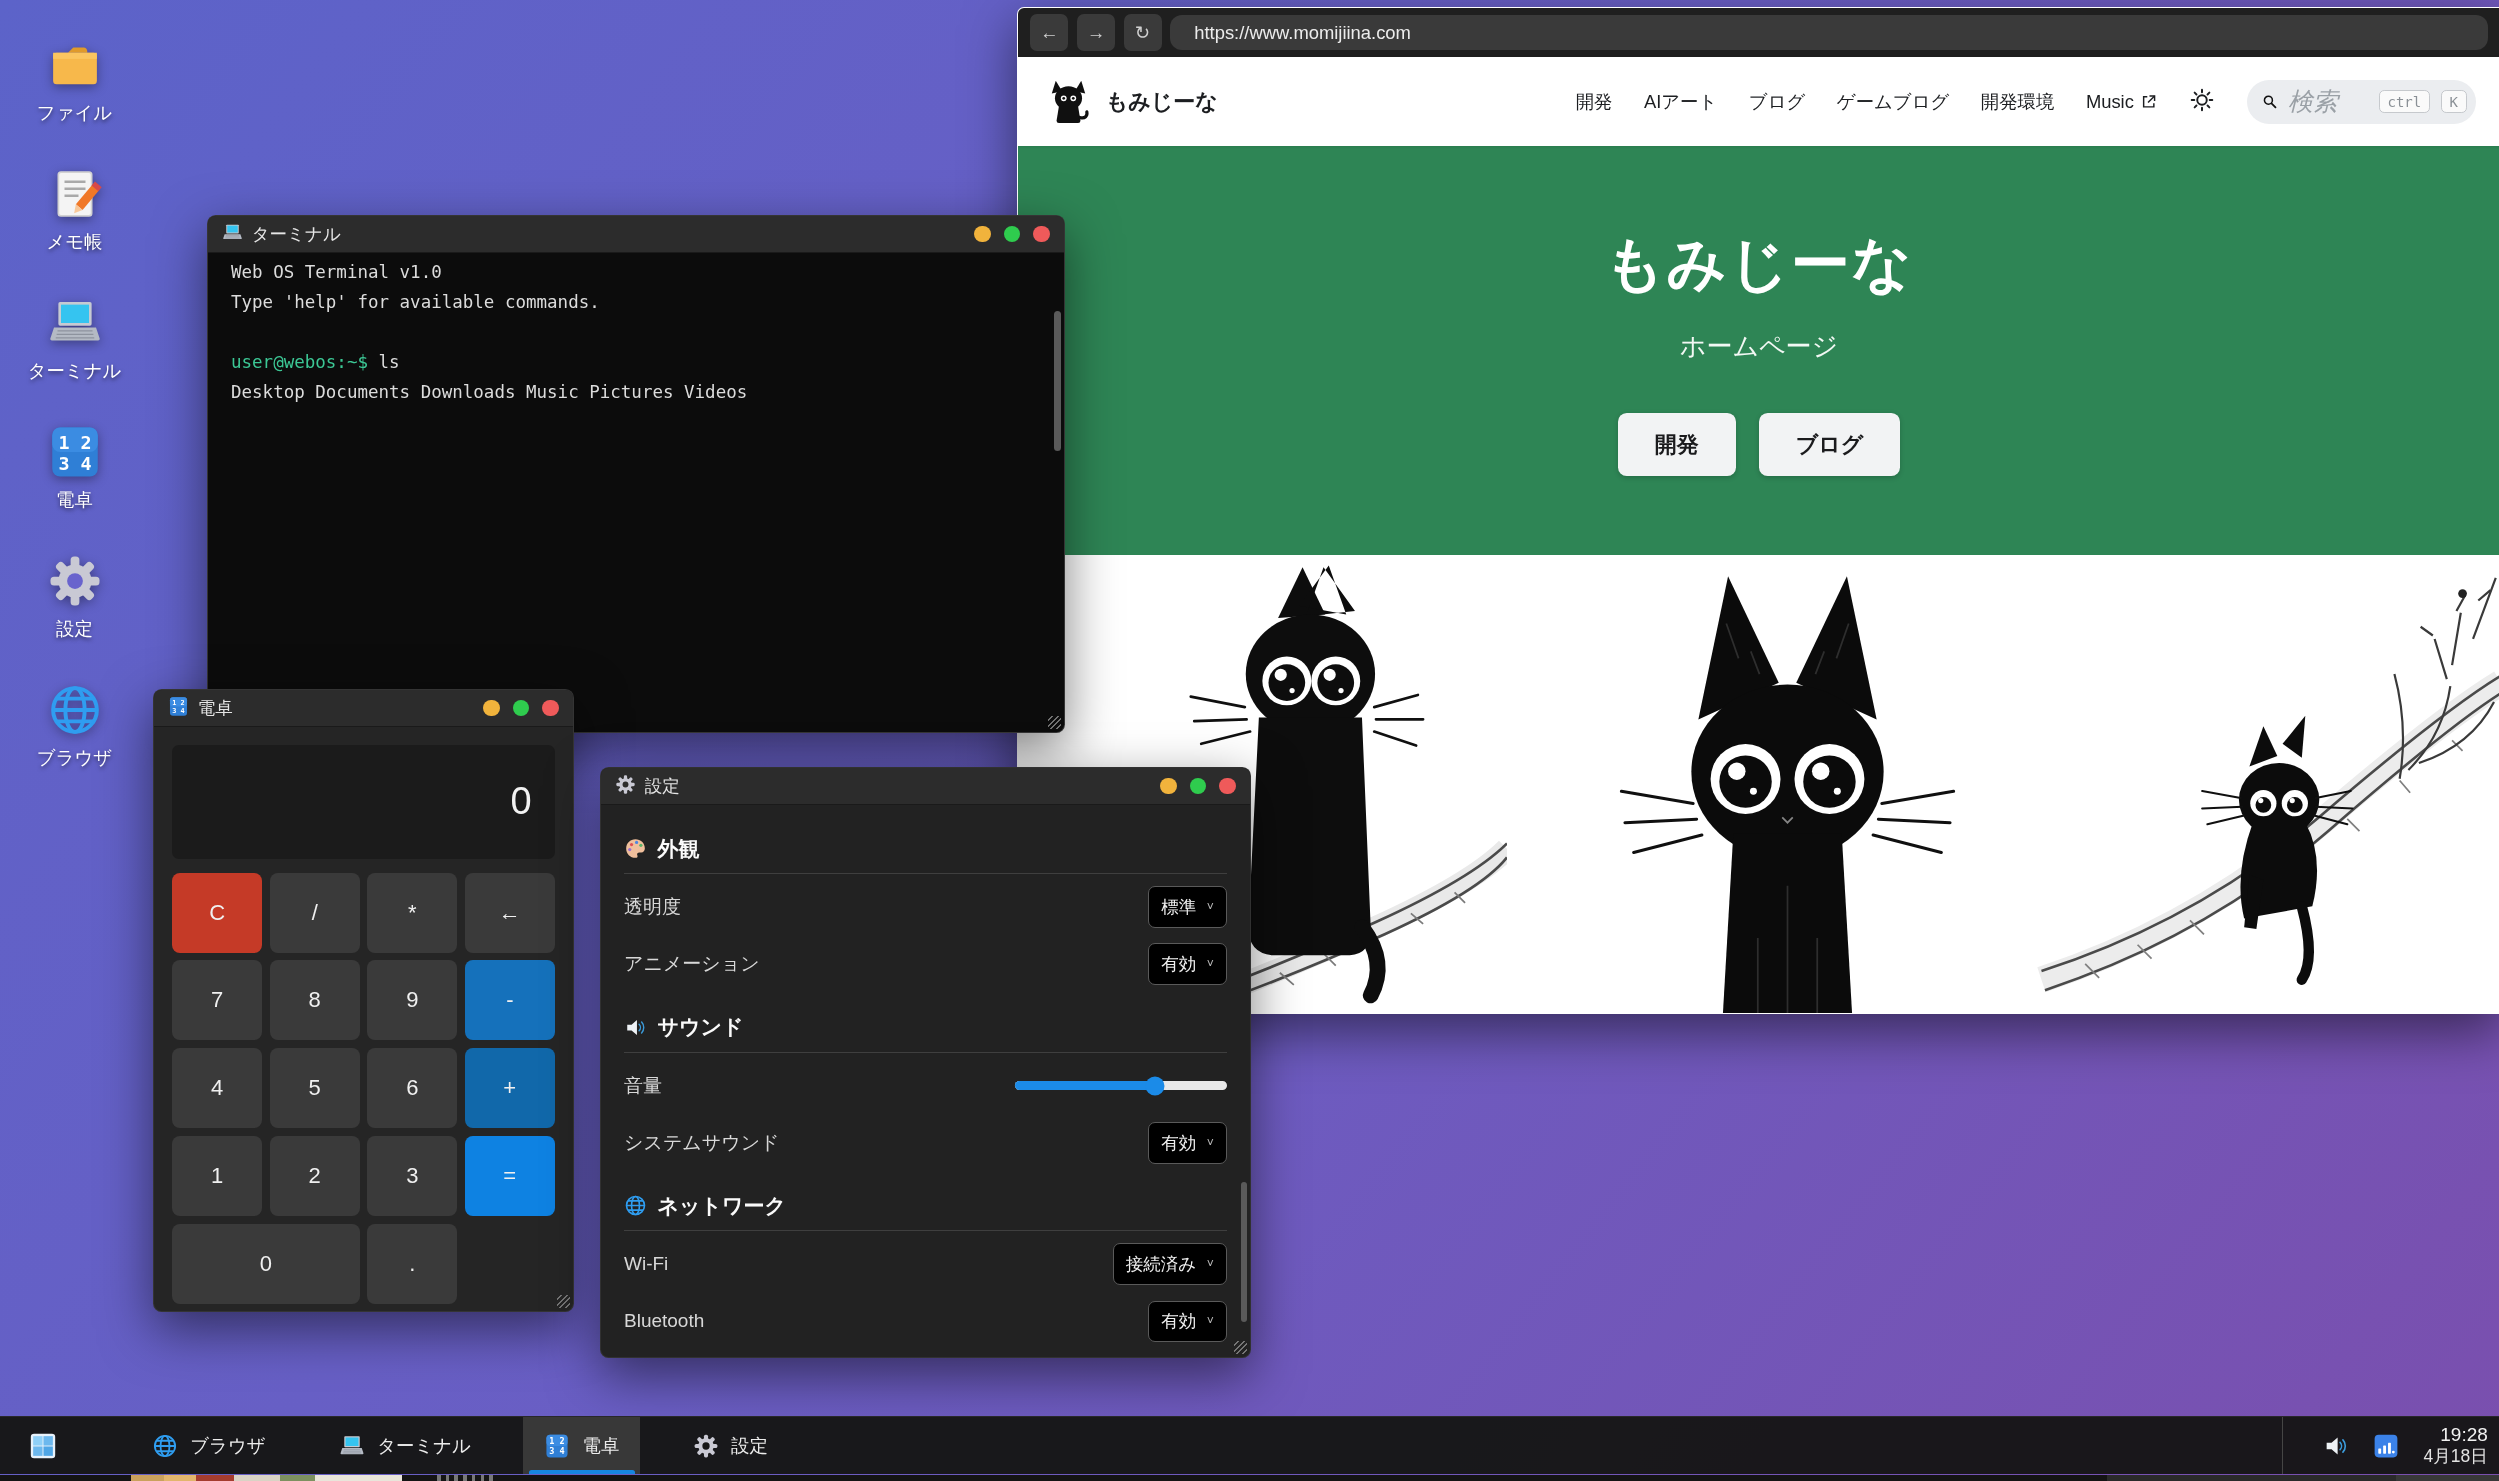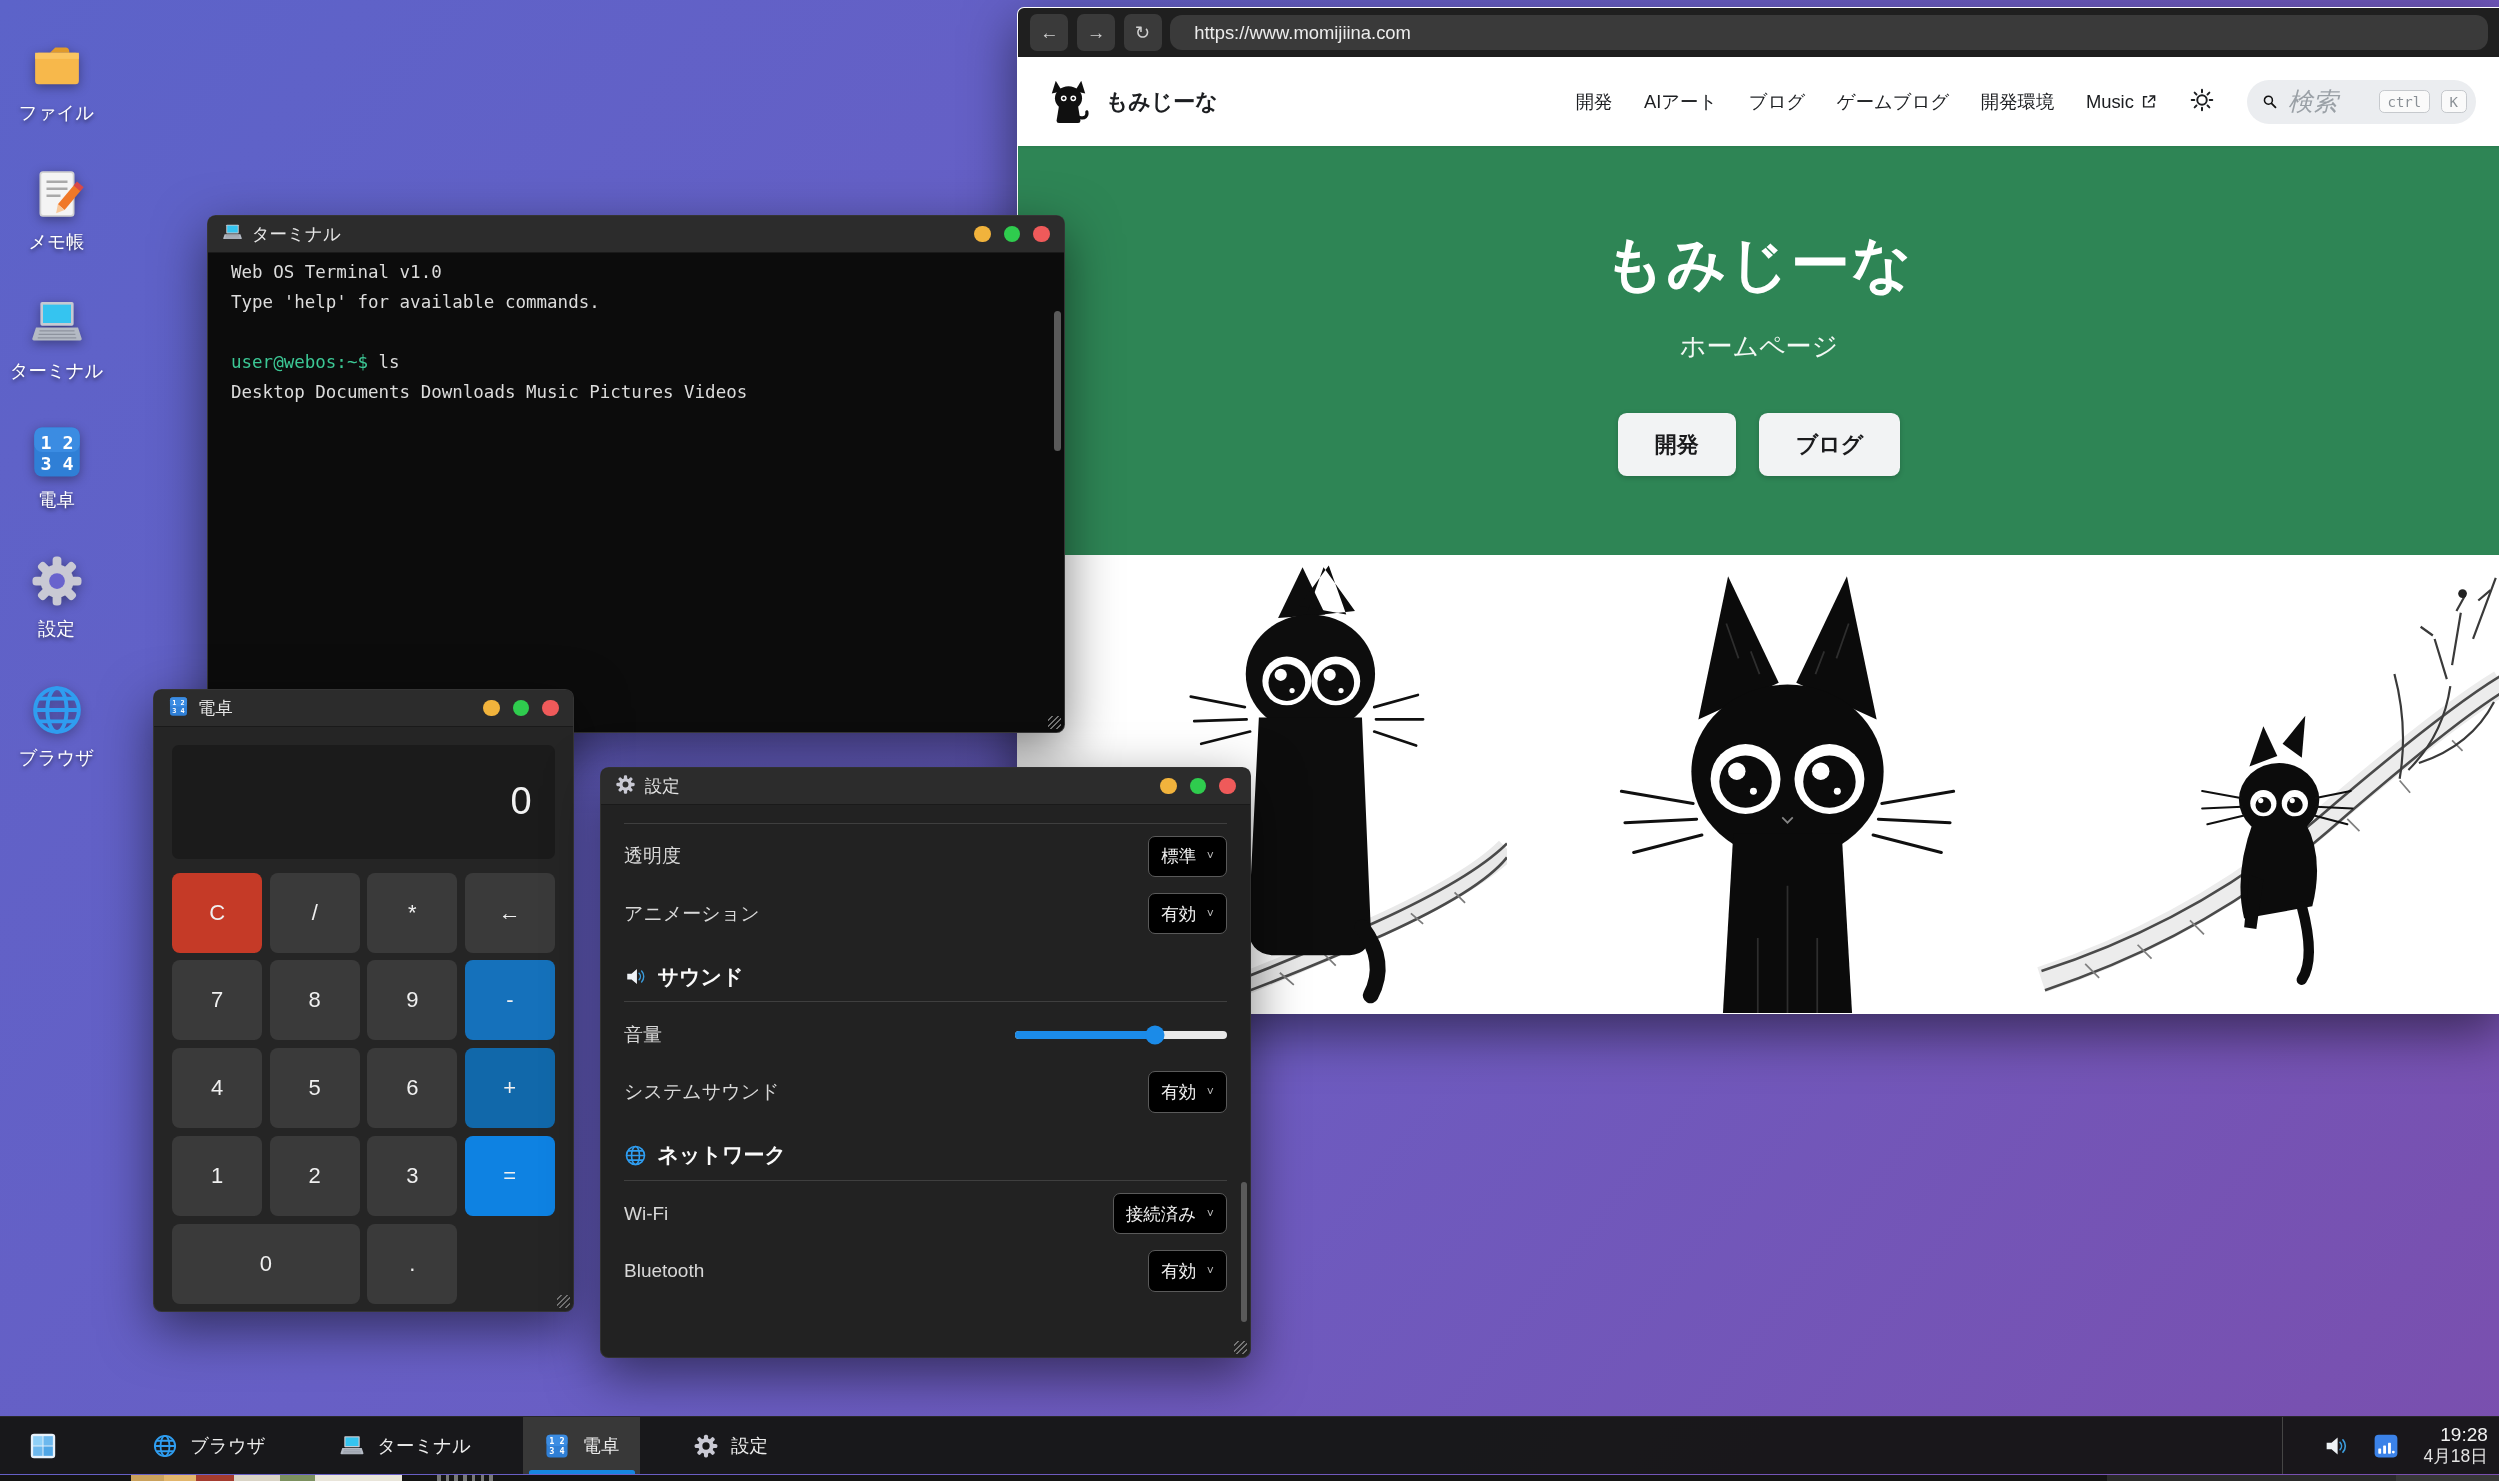--- a/index.html
+++ b/index.html
@@ -4,21 +4,21 @@
 <style>
   * { margin:0; padding:0; box-sizing:border-box; }
   html,body { width:2500px; height:1481px; overflow:hidden; }
   body {
     font-family:"Liberation Sans", sans-serif;
     background:linear-gradient(128deg,#5c63c9 0%,#6a5ec4 48%,#7a4fae 100%);
     position:relative; color:#eee;
   }
 
   
-  .desk-icons { position:absolute; left:5px; top:37px; display:flex; flex-direction:column; gap:41px; z-index:1; }
+  .desk-icons { position:absolute; left:23px; top:37px; display:flex; flex-direction:column; gap:41px; z-index:1; }
   .desk-icon { width:103px; display:flex; flex-direction:column; align-items:center; gap:7px; cursor:pointer; }
   .desk-icon svg { width:56px; height:56px; filter:drop-shadow(0 3.5px 5.2px rgba(0,0,0,.35)); }
   .desk-icon .lbl { font-size:18.4px; color:#fff; text-shadow:0 1.7px 4.4px rgba(0,0,0,.6); white-space:nowrap; }
 
   
   .window { position:absolute; border-radius:8.7px; background:#262626; box-shadow:0 17.5px 52px rgba(0,0,0,.5); border:0.9px solid rgba(255,255,255,.07); overflow:hidden; }
   .titlebar { height:37px; background:#2c2c2c; display:flex; align-items:center; padding:0 14px; gap:8.7px; border-bottom:0.9px solid rgba(0,0,0,.4); }
   .titlebar .t-icon svg { width:21px; height:21px; }
   .titlebar .t-title { font-size:17.5px; color:#e6e6e6; }
   .lights { margin-left:auto; display:flex; gap:13px; }
@@ -491,20 +491,26 @@
           <use href="#i-gear"></use>
         </svg></span>
     <span class="t-title">設定</span>
     <span class="lights">
       <span class="dot y"></span>
       <span class="dot g"></span>
       <span class="dot r"></span>
     </span>
   </div>
   <div class="set-body">
+    <div class="set-header">
+      <svg viewBox="0 0 26 26" width="23" height="23">
+          <use href="#i-palette"></use>
+        </svg>
+      <span class="h-txt">外観</span>
+    </div>
     <div class="set-divider"></div>
     <div class="set-row">
       <span class="r-lbl">透明度</span>
       <span class="sel">
         <span>標準</span>
           <span class="chev">˅</span>
       </span>
     </div>
     <div class="set-row">
       <span class="r-lbl">アニメーション</span>

